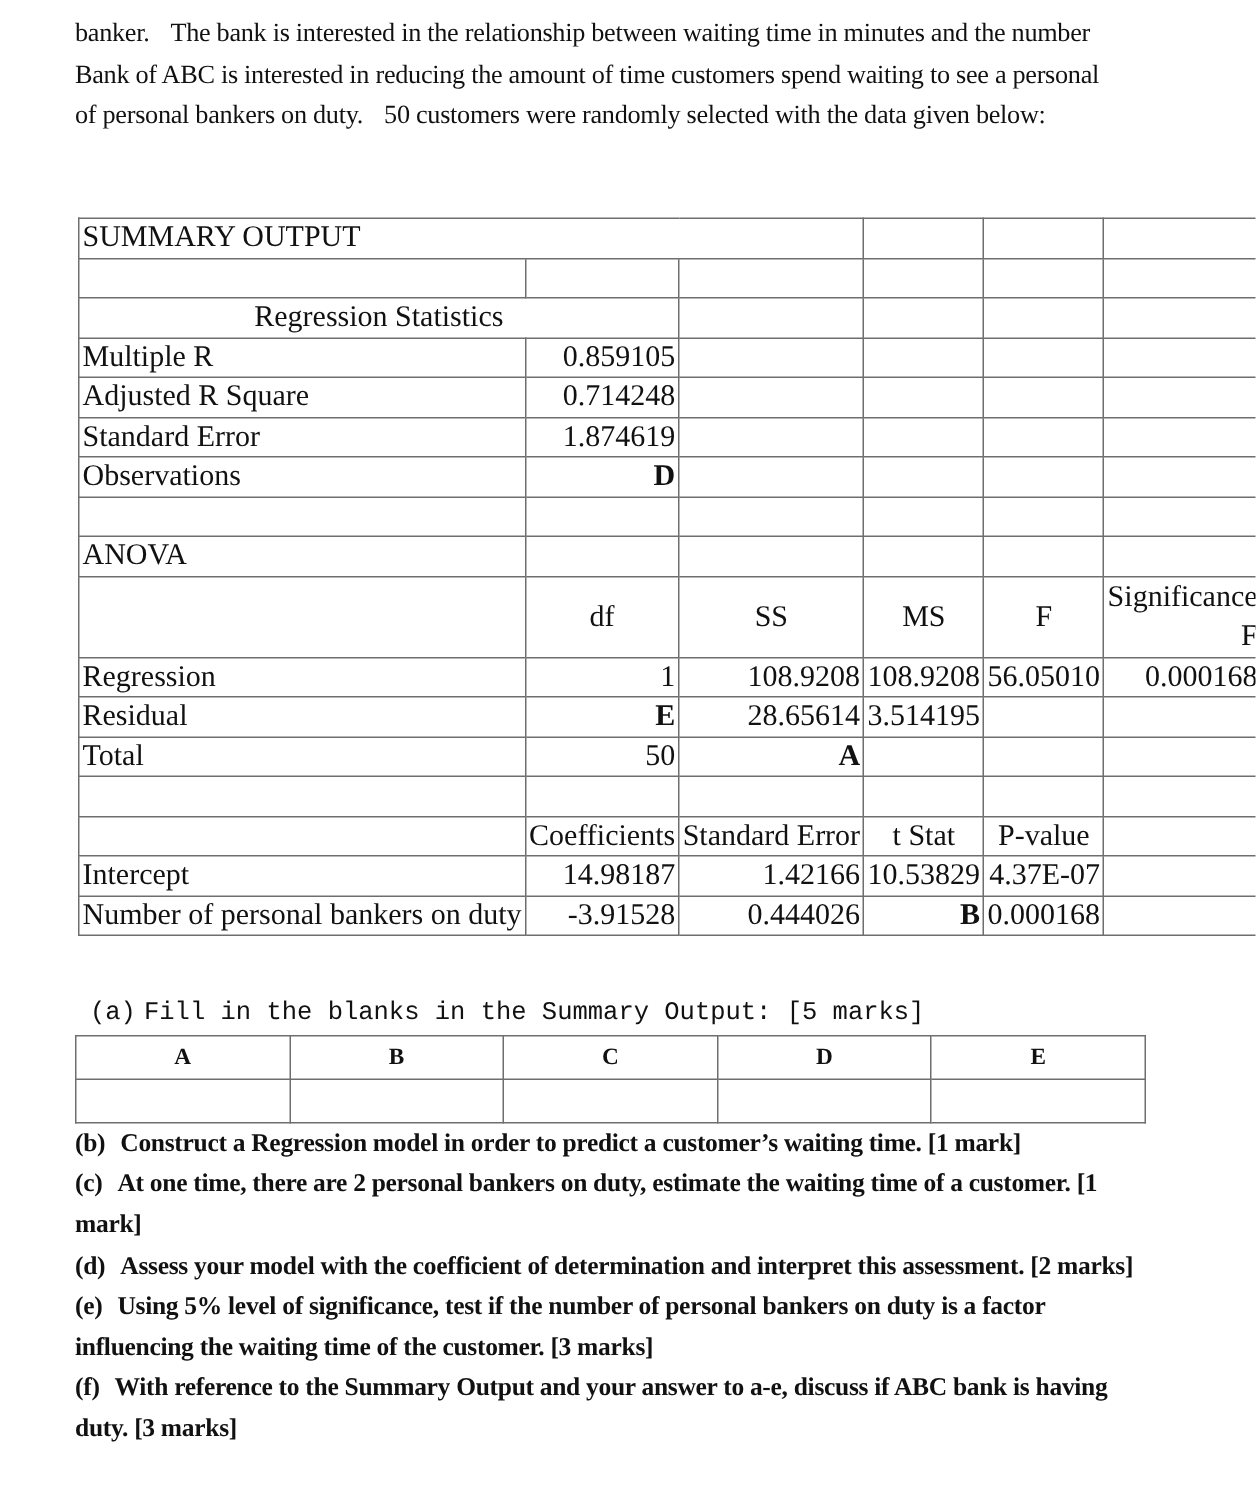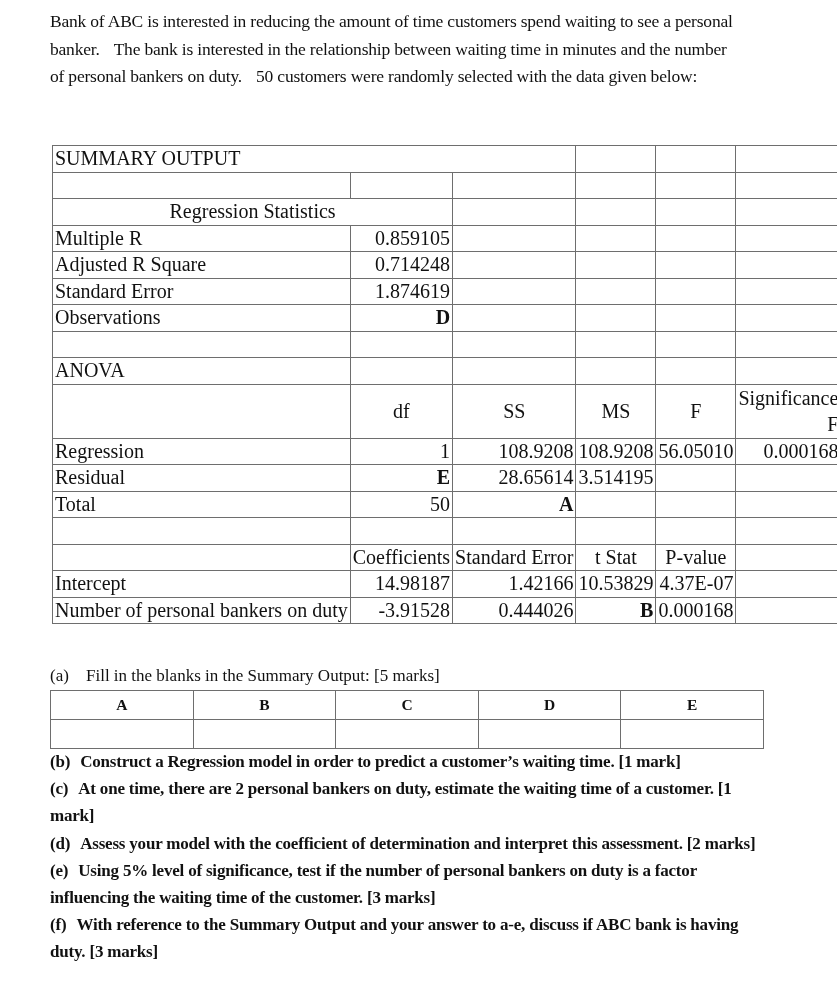--- a/index.html
+++ b/index.html
@@ -22,21 +22,21 @@
   table.summary td {
     border: 1.5px solid #6e6e6e; padding: 0 2px; height: 25.5px;
     white-space: nowrap; overflow: visible; vertical-align: middle;
   }
   td.r { text-align: right; }
   td.c { text-align: center; }
   td.b { font-weight: bold; }
   tr.tall td { height: 53px; }
   td.sig { line-height: 26px; text-align: right; font-family: Liberation Serif, serif; }
 
-  .qa { position: absolute; left: 50px; font-size: 17px; }
+  .qa { position: absolute; left: 60px; font-size: 17px; font-family: Liberation Mono, monospace; }
   .qa .lbl { display: inline-block; width: 36px; }
 
   table.answers {
     position: absolute; left: 50px; top: 690px; width: 714px;
     border-collapse: collapse; table-layout: fixed; font-size: 15.5px;
   }
   table.answers td {
     border: 1.5px solid #6e6e6e; height: 26px; text-align: center; font-weight: bold;
   }
 
@@ -44,22 +44,22 @@
     position: absolute; left: 50px; top: 748px; width: 730px;
     font-size: 17px; line-height: 27.2px; letter-spacing: -0.2px; font-weight: bold;
   }
   .questions p { margin: 0; }
   .questions .lbl { display: inline-block; margin-right: 10px; }
 </style>
 </head>
 <body>
 
 <div class="intro">
+  <p><span>banker.</span><span class="gap"></span><span>The bank is interested in the relationship between waiting time in minutes and the number</span></p>
   <p>Bank of ABC is interested in reducing the amount of time customers spend waiting to see a personal</p>
-  <p><span>banker.</span><span class="gap"></span><span>The bank is interested in the relationship between waiting time in minutes and the number</span></p>
   <p><span>of personal bankers on duty.</span><span class="gap"></span><span>50 customers were randomly selected with the data given below:</span></p>
 </div>
 
 <table class="summary">
   <colgroup>
     <col style="width:246px">
       <col style="width:85px">
       <col style="width:115px">
     <col style="width:96px">
       <col style="width:96px">

